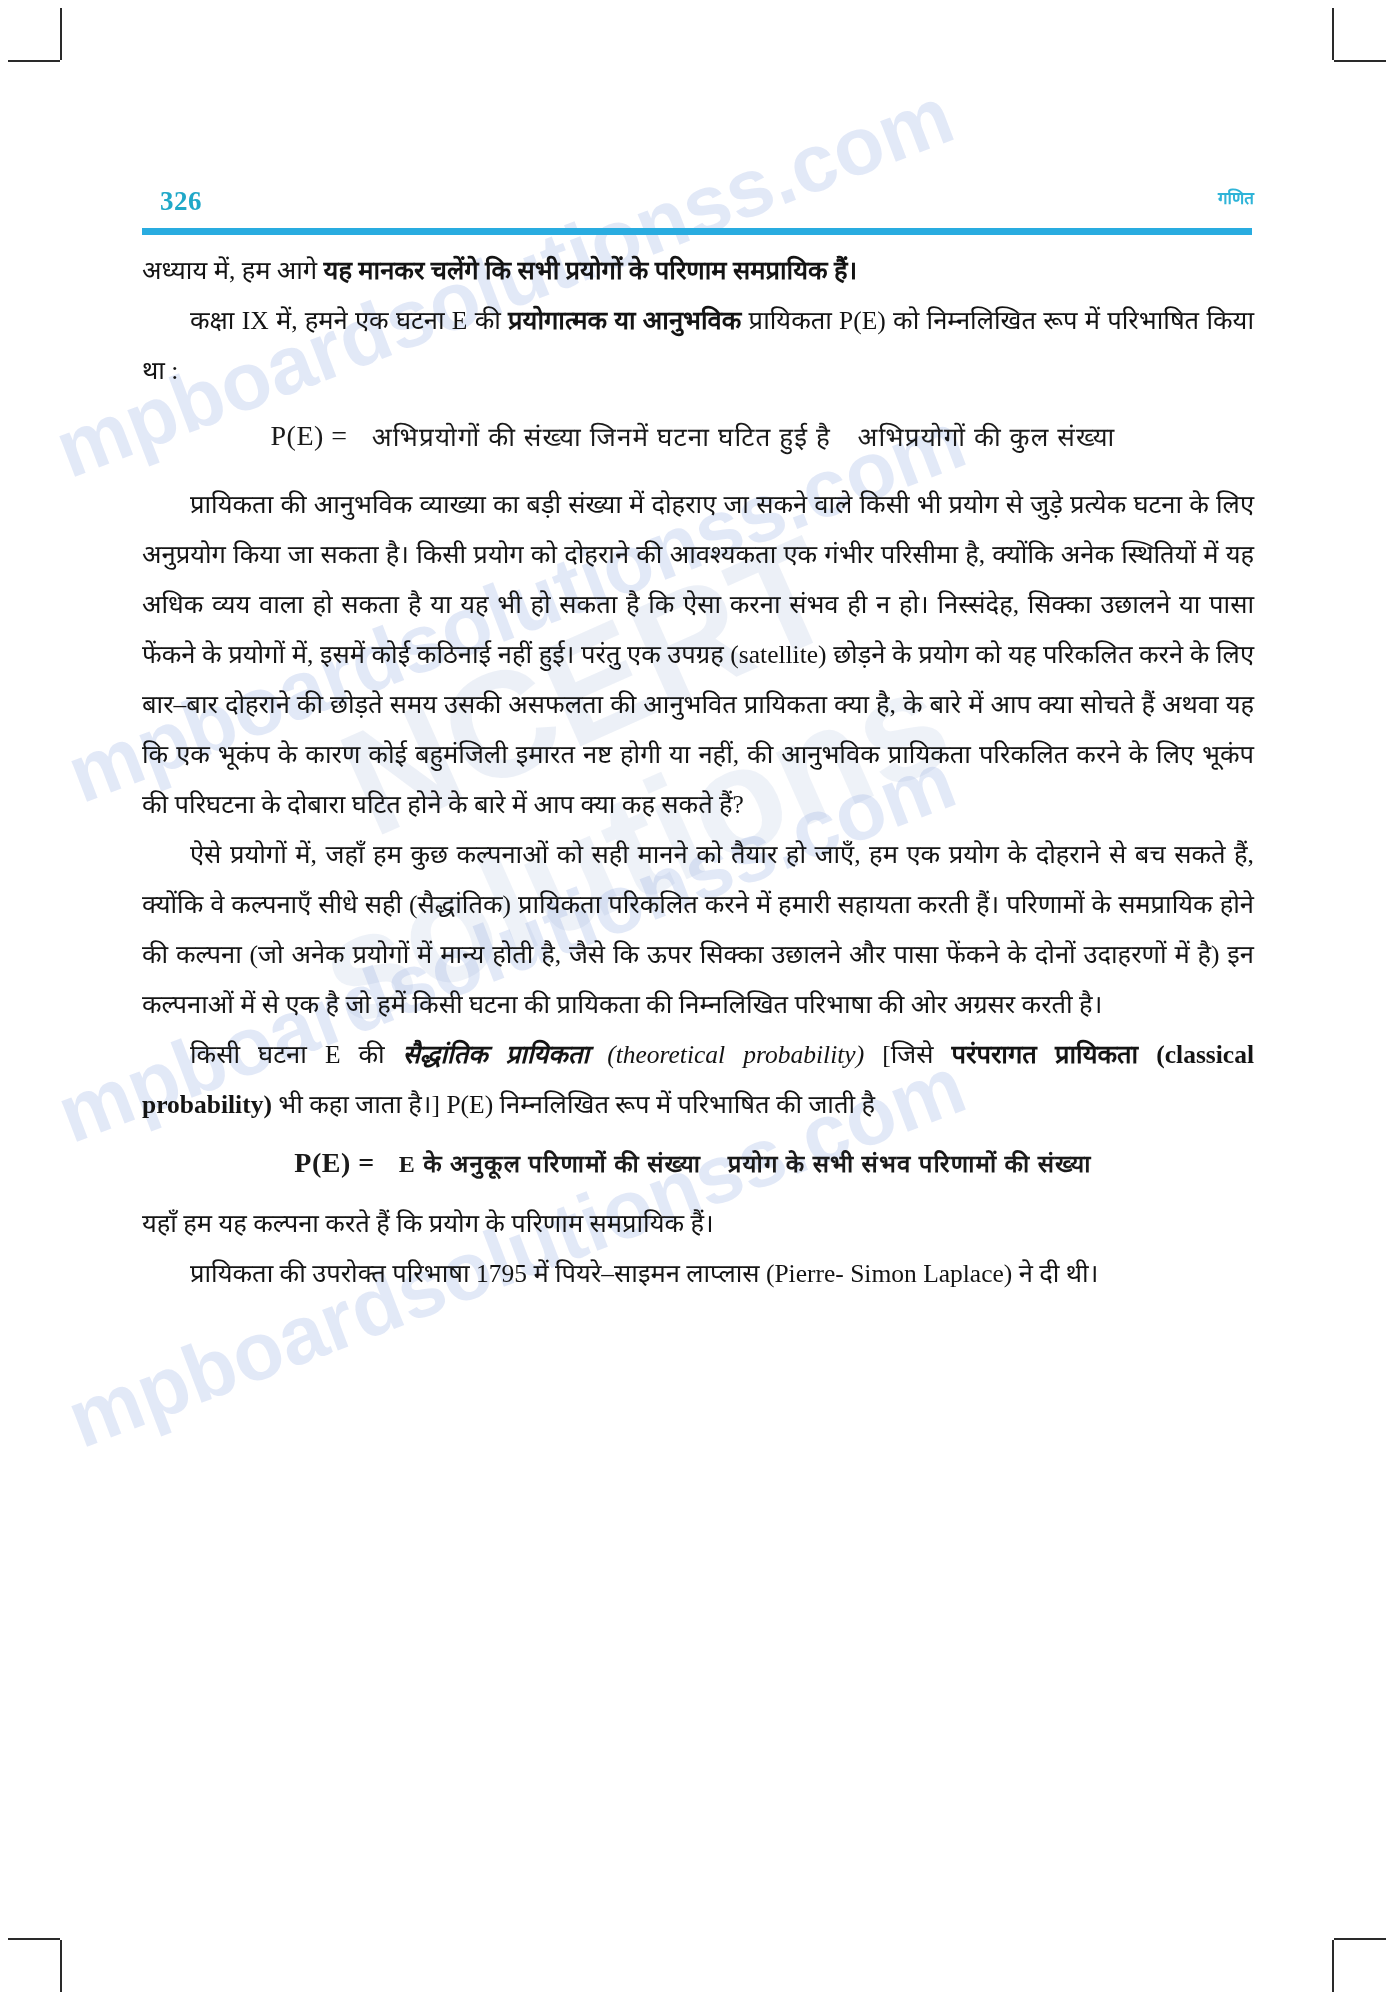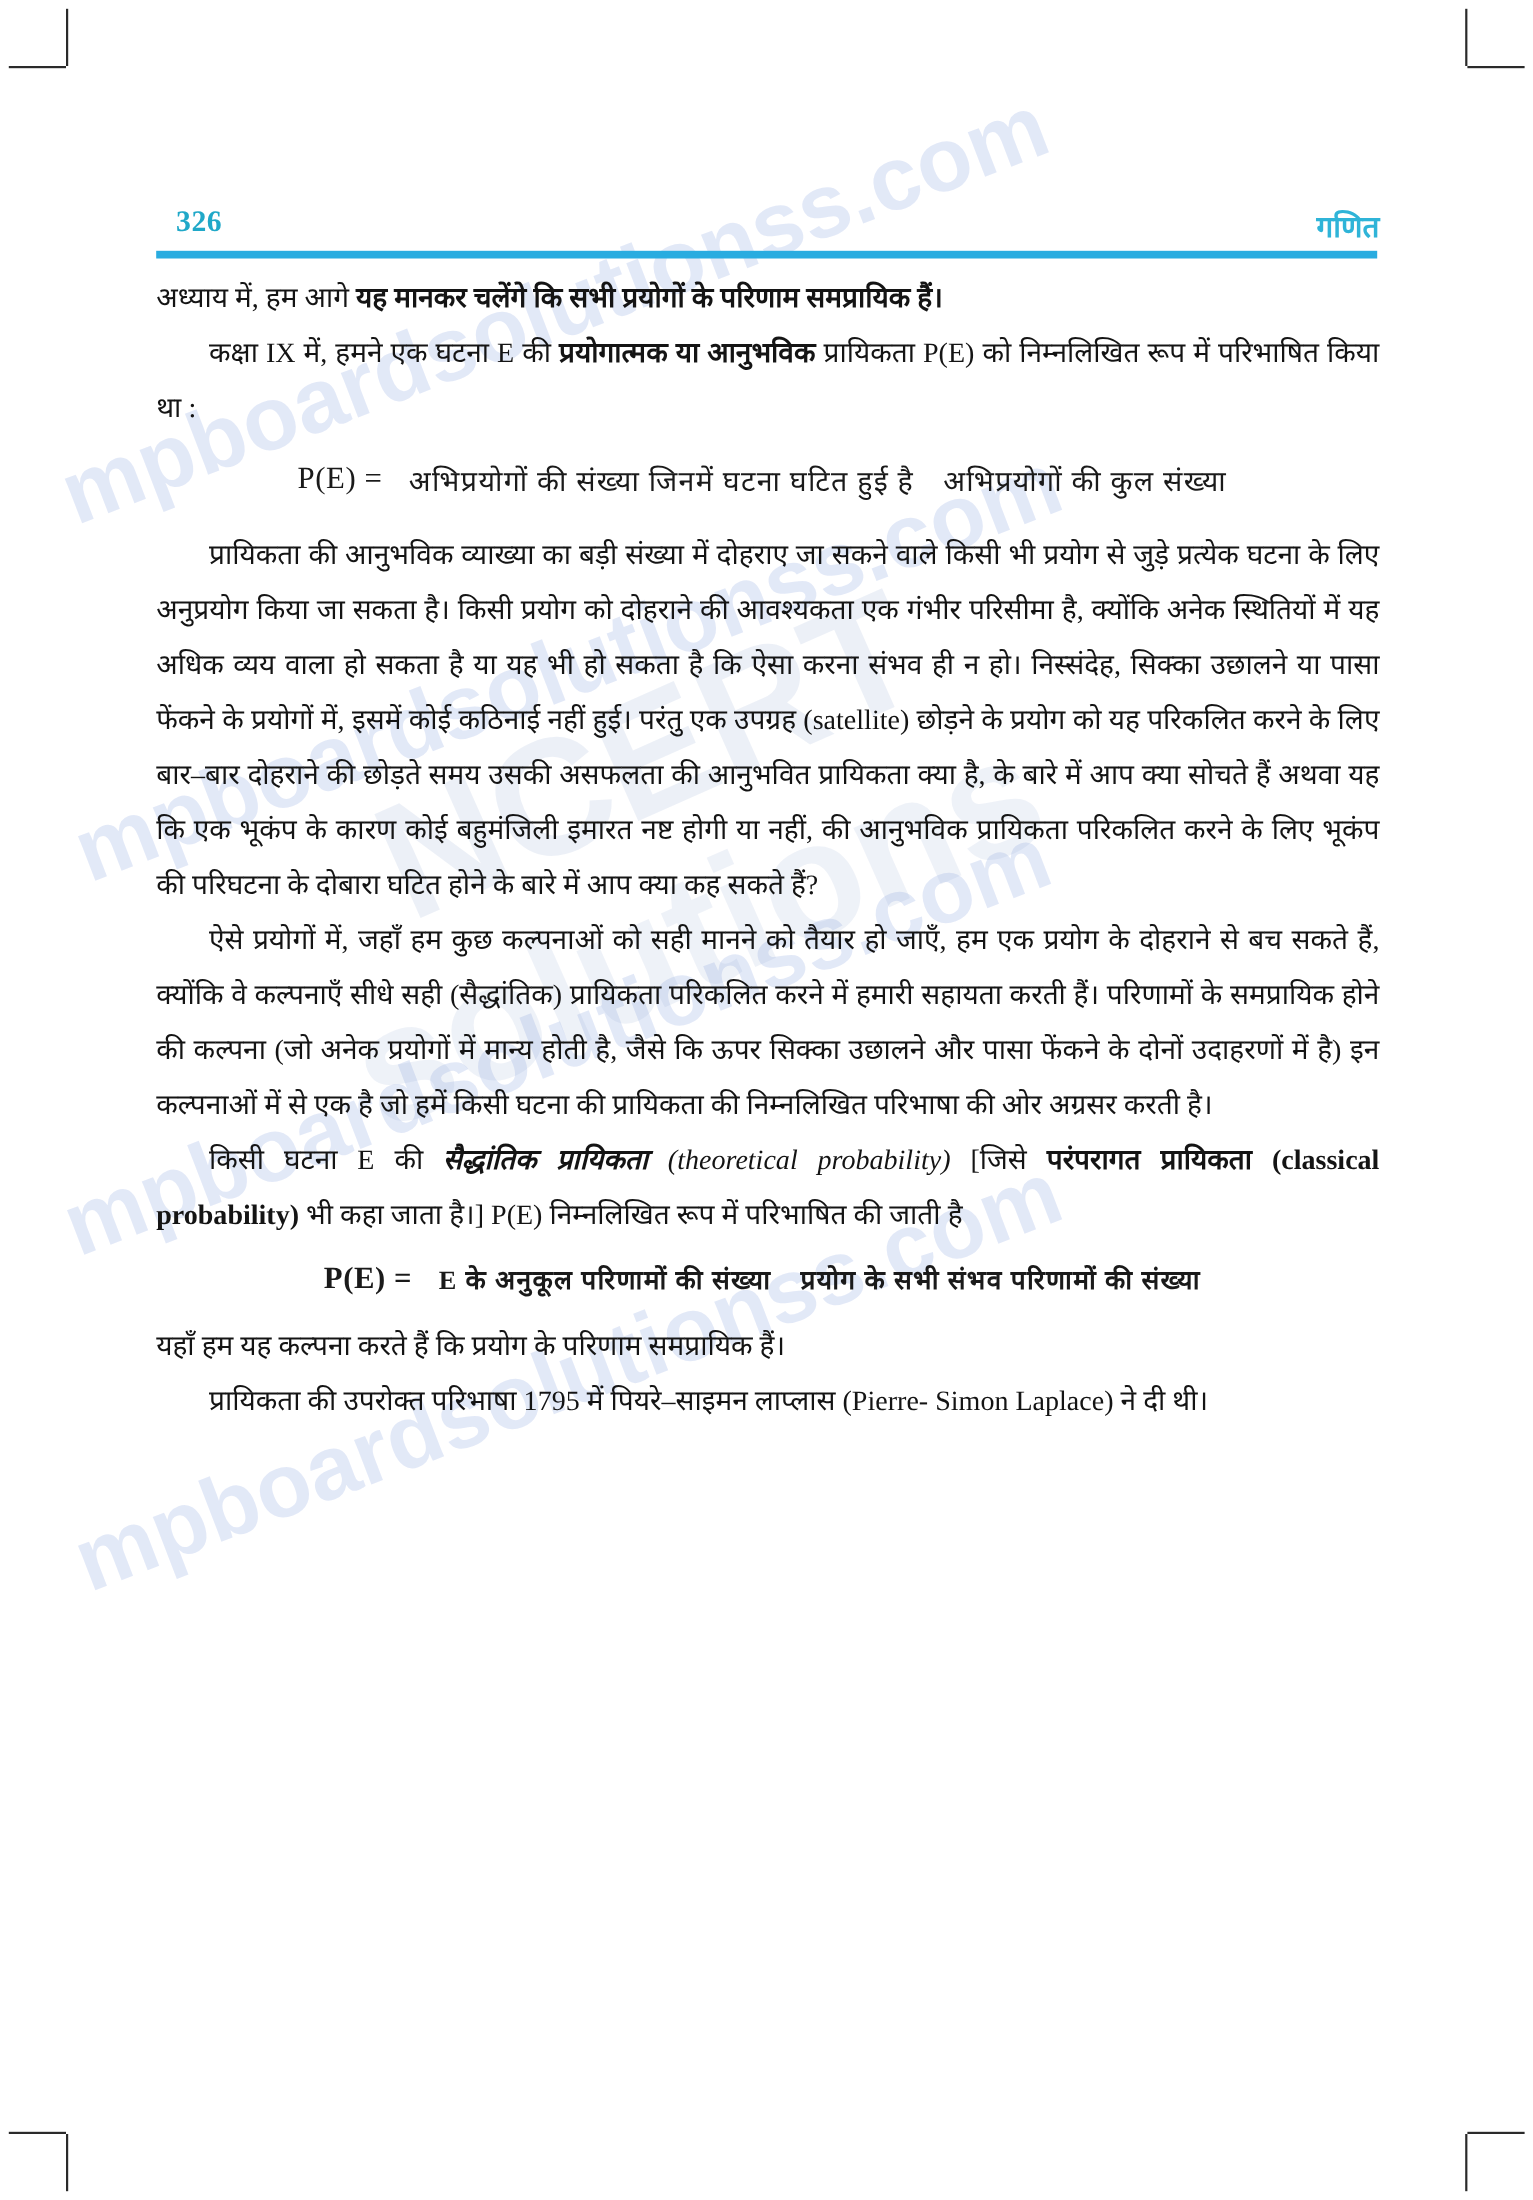--- a/index.html
+++ b/index.html
@@ -49,21 +49,21 @@
     font-size: 27px;
     font-weight: bold;
     color: #20a8c8;
     letter-spacing: 0.5px;
   }
   .running-title {
     position: absolute;
     right: 0;
     top: 0;
     font-family: "Liberation Sans", sans-serif;
-    font-size: 27px;
+    font-size: 17px;
     font-weight: bold;
     color: #2fb4d8;
     margin-left: 40px;
   }
   .header-rule {
     position: absolute;
     left: 142px;
     top: 228px;
     width: 1110px;
     height: 7px;

